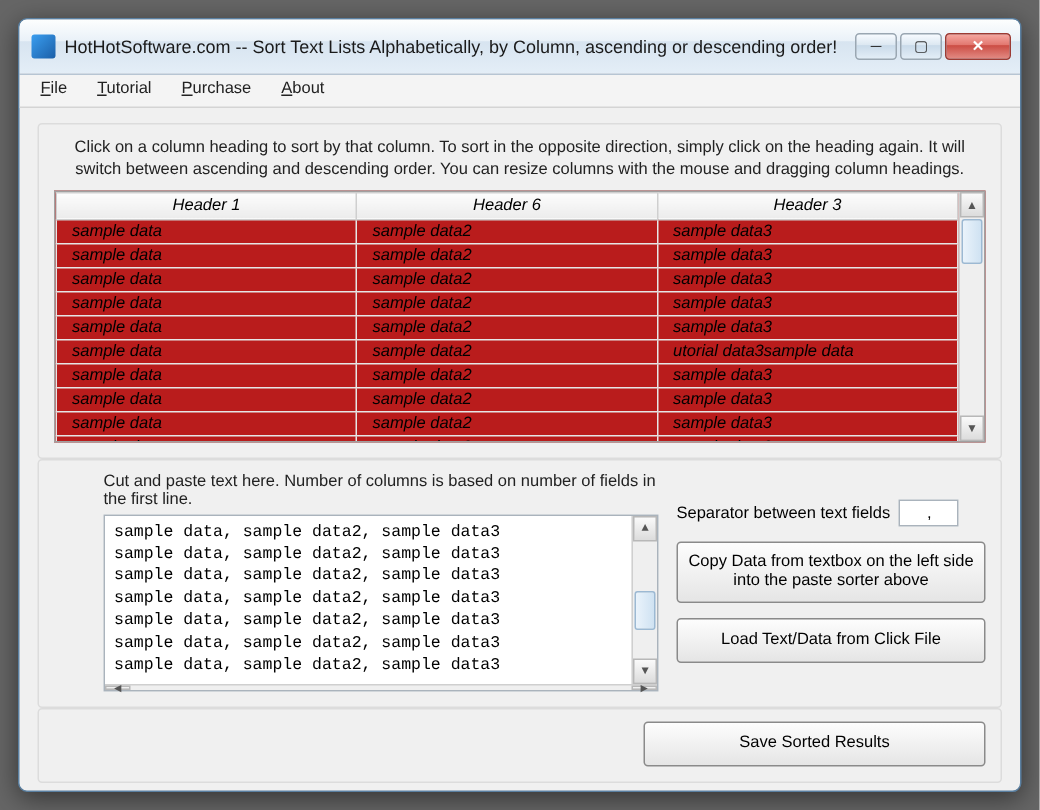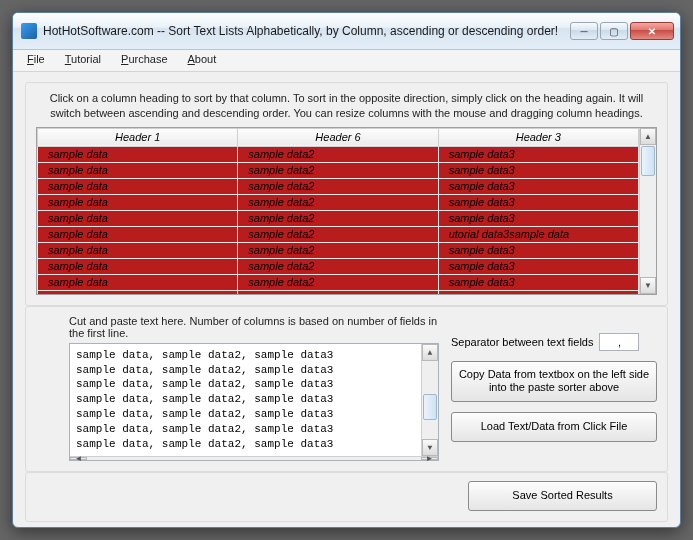--- a/index.html
+++ b/index.html
@@ -202,21 +202,21 @@
     border-radius:3px;
     background:linear-gradient(to bottom,#fdfdfd,#e5e5e5);
     padding:6px 6px;
     font-size:11px;
     text-align:center;
     line-height:1.25;
     min-height:30px;
     display:flex;align-items:center;justify-content:center;
   }
   .save-row{display:flex;justify-content:flex-end;}
-  .save-row .btn{width:189px;}
+  .save-row .btn{width:228px;}
 </style>
 </head>
 <body>
 
 <div class="window">
 
   <div class="titlebar">
     <div class="app-icon"></div>
     <div class="title-text">HotHotSoftware.com -- Sort Text Lists Alphabetically, by Column, ascending or descending order!</div>
     <div class="win-buttons">

